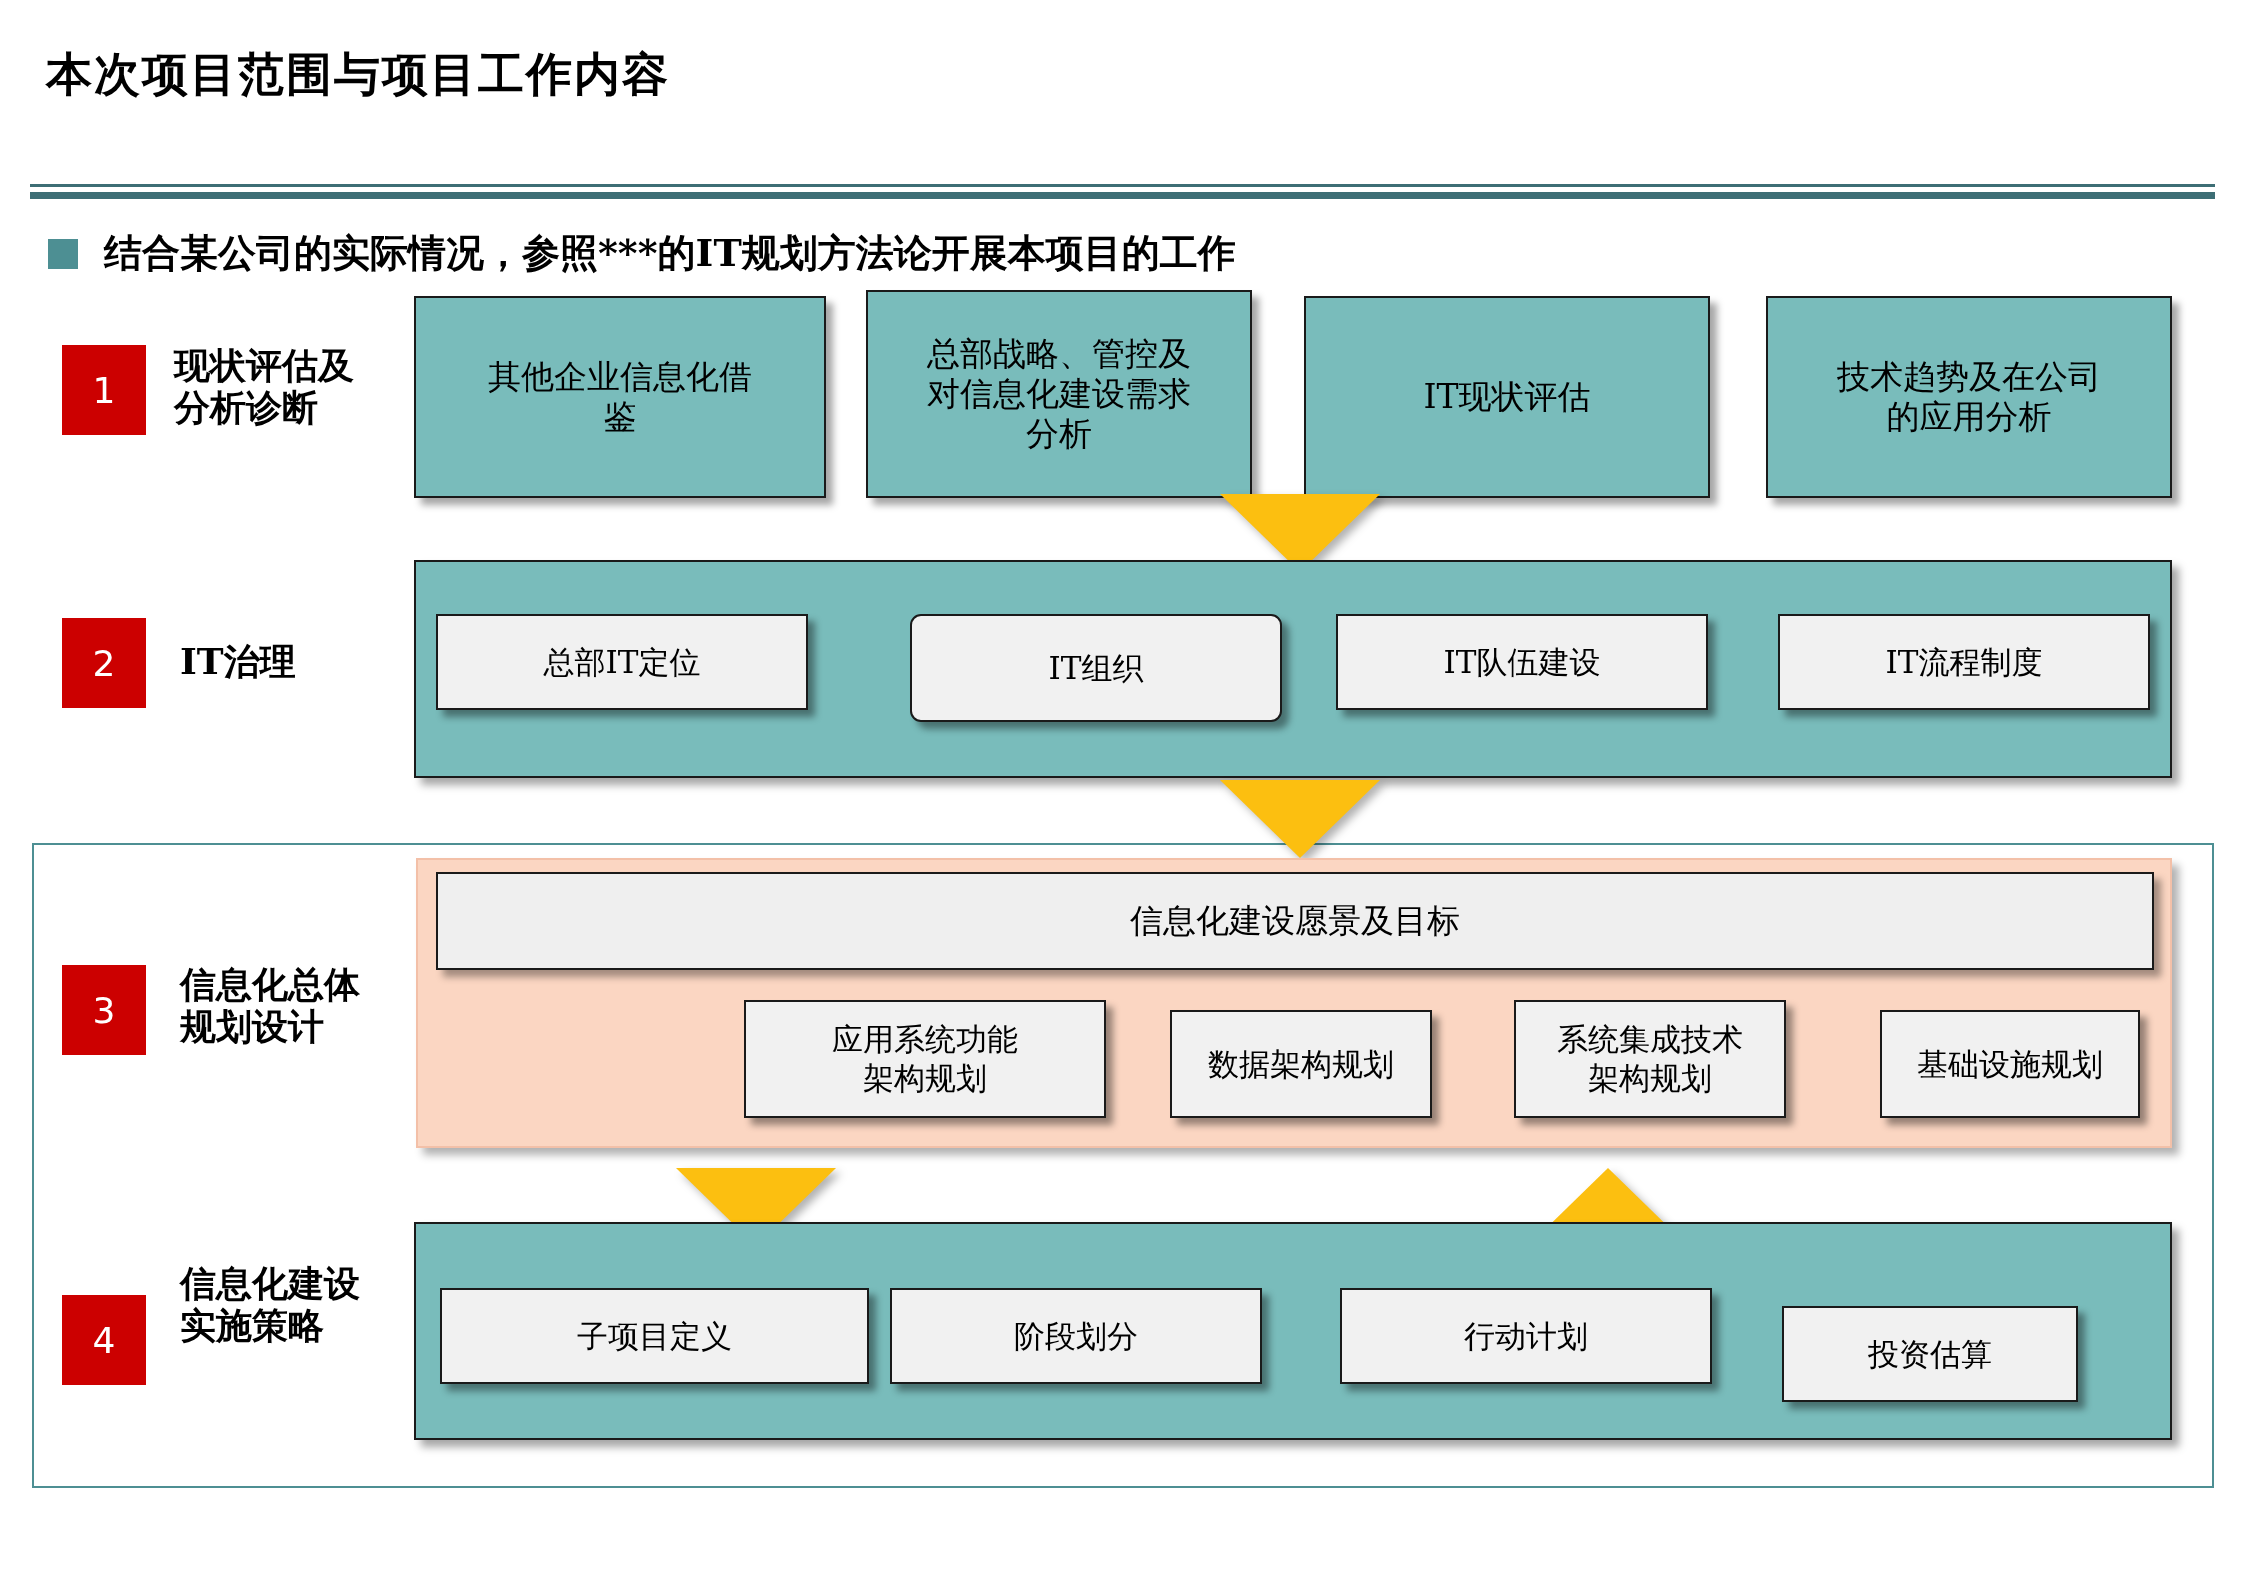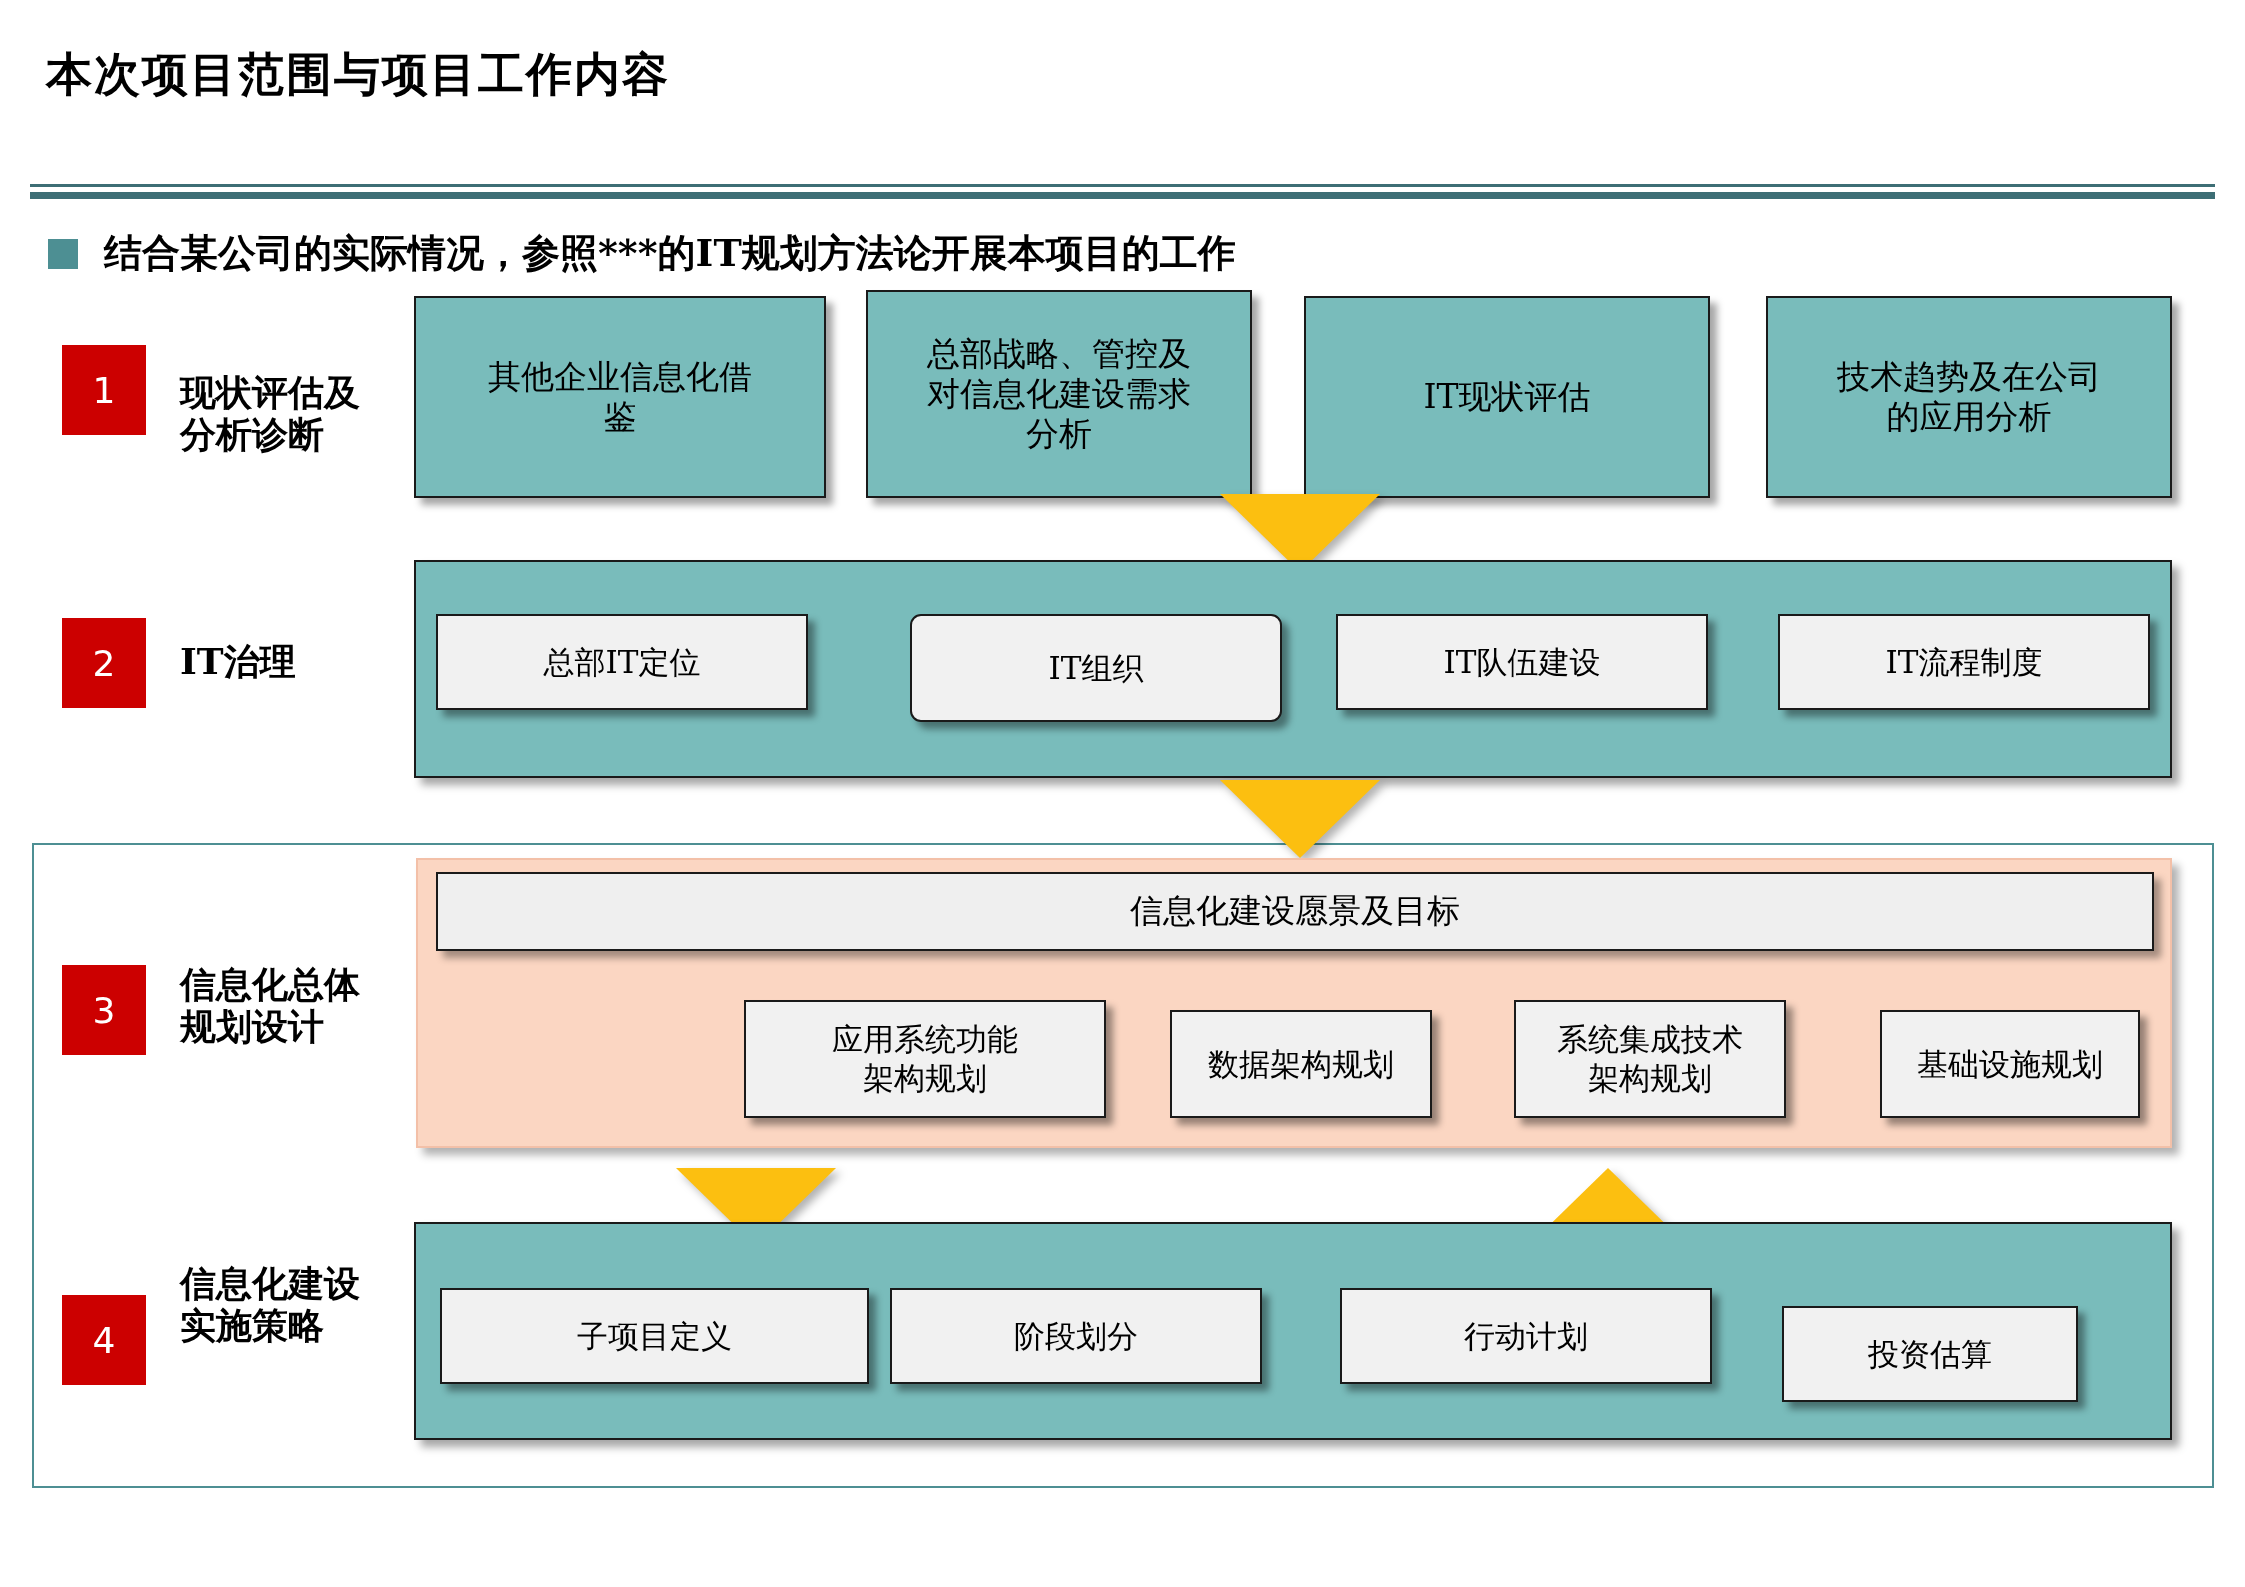--- a/index.html
+++ b/index.html
@@ -141,21 +141,21 @@
   <div class="rule-thick"></div>
 
   <div class="bullet-row">
     <div class="bullet-square"></div>
     <div class="bullet-text">结合某公司的实际情况，参照***的IT规划方法论开展本项目的工作</div>
   </div>
 
   <div class="outer-frame"></div>
 
   <div class="badge" style="left:62px; top:345px;">1</div>
-  <div class="rowlabel" style="left:180px; top:344px; width:230px;margin-top:27px;">现状评估及
+  <div class="rowlabel" style="left:174px; top:344px; width:230px;">现状评估及
 分析诊断</div>
 
   <div class="teal-box" style="left:414px; top:296px; width:412px; height:202px;">其他企业信息化借
 鉴</div>
   <div class="teal-box" style="left:866px; top:290px; width:386px; height:208px;">总部战略、管控及
 对信息化建设需求
 分析</div>
   <div class="teal-box" style="left:1304px; top:296px; width:406px; height:202px;">IT现状评估</div>
   <div class="teal-box" style="left:1766px; top:296px; width:406px; height:202px;">技术趋势及在公司
 的应用分析</div>
@@ -173,21 +173,21 @@
   <div class="white-box" style="left:1778px; top:614px; width:372px; height:96px;">IT流程制度</div>
 
   <div class="arrow-down" style="left:1220px; top:780px;"></div>
 
   <div class="badge" style="left:62px; top:965px;">3</div>
   <div class="rowlabel" style="left:180px; top:963px; width:250px;">信息化总体
 规划设计</div>
 
   <div class="band-peach" style="left:416px; top:858px; width:1756px; height:290px;"></div>
 
-  <div class="vision-box" style="left:436px; top:872px; width:1718px; height:79px;">信息化建设愿景及目标</div>
+  <div class="vision-box" style="left:436px; top:872px; width:1718px; height:98px;">信息化建设愿景及目标</div>
 
   <div class="white-box" style="left:744px; top:1000px; width:362px; height:118px;">应用系统功能
 架构规划</div>
   <div class="white-box" style="left:1170px; top:1010px; width:262px; height:108px;">数据架构规划</div>
   <div class="white-box" style="left:1514px; top:1000px; width:272px; height:118px;">系统集成技术
 架构规划</div>
   <div class="white-box" style="left:1880px; top:1010px; width:260px; height:108px;">基础设施规划</div>
 
   <div class="arrow-down" style="left:676px; top:1168px;"></div>
   <div class="arrow-up" style="left:1528px; top:1168px;"></div>

